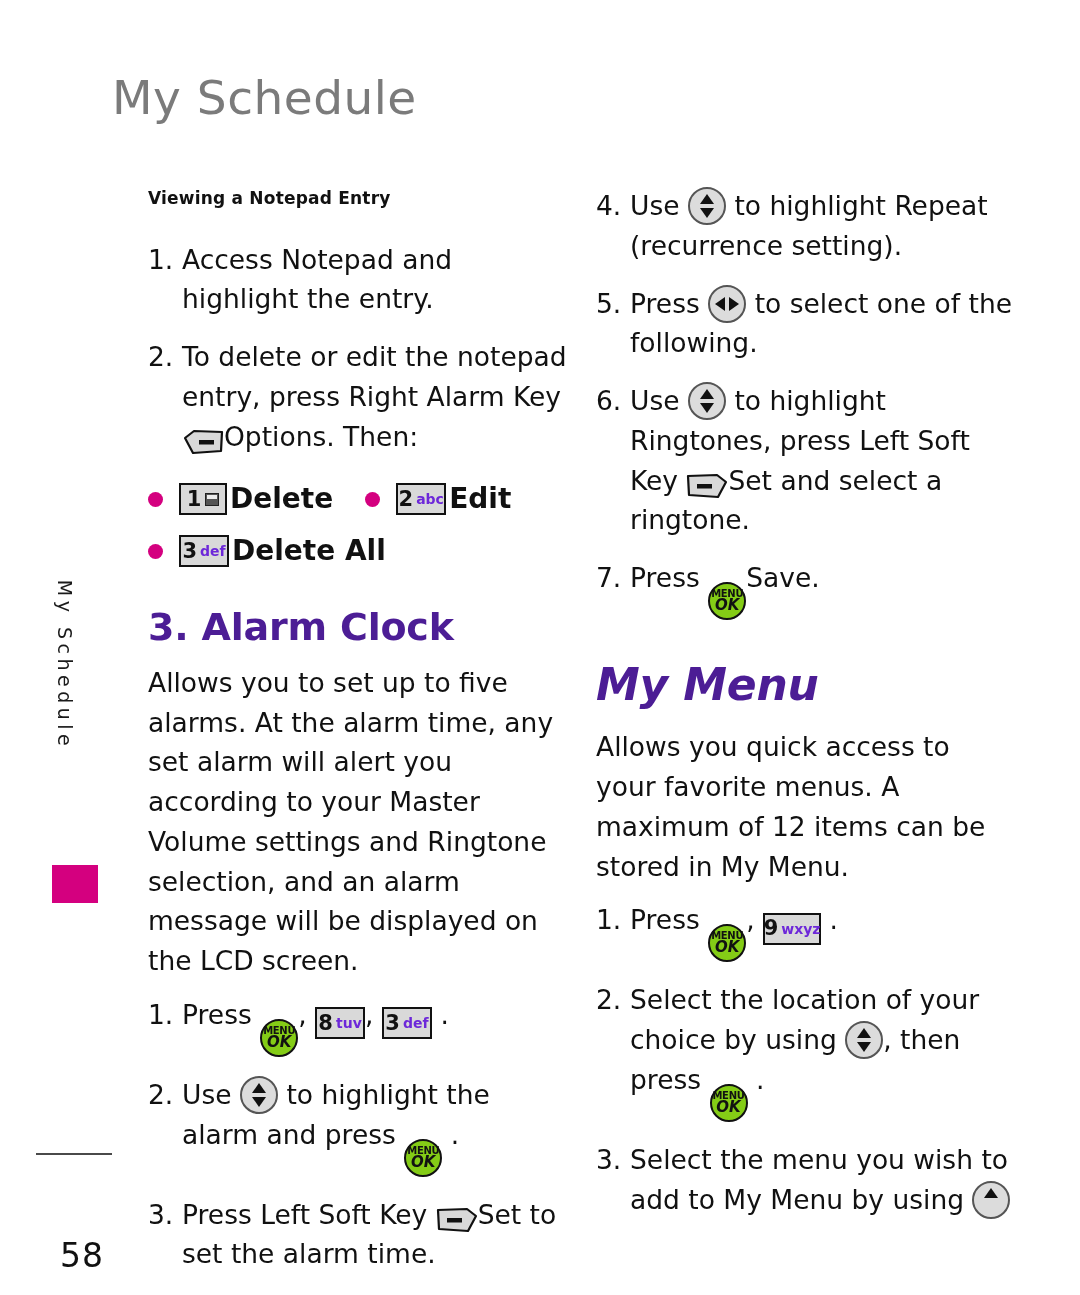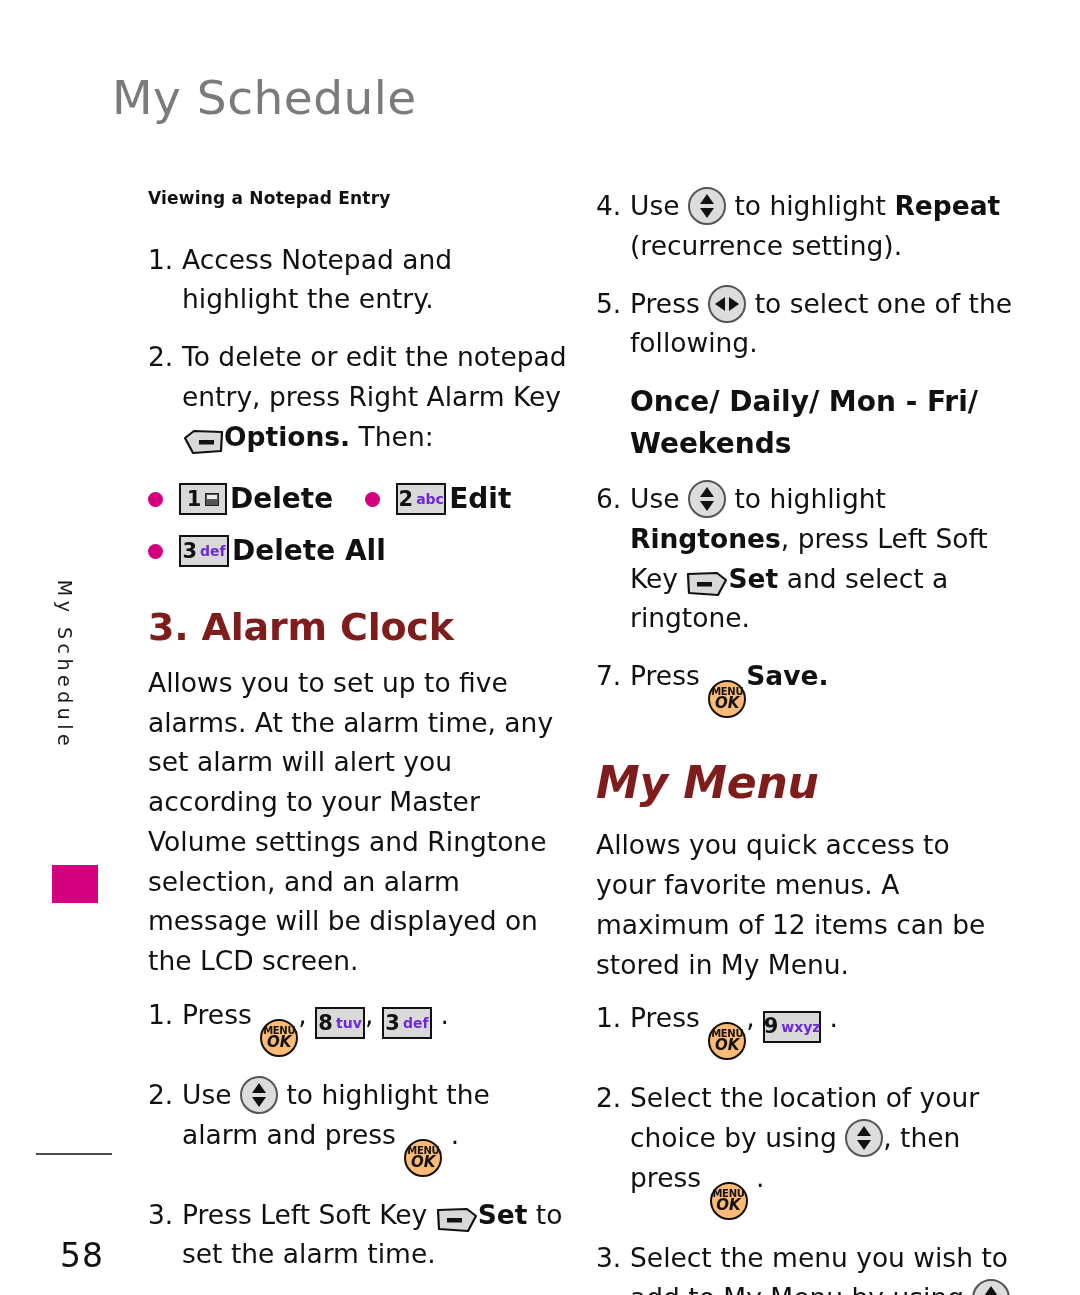--- a/index.html
+++ b/index.html
@@ -54,21 +54,21 @@
   }
   .col-left  { left: 148px; width: 420px; }
   .col-right { left: 596px; width: 420px; }
 
   
   .sub-head {
     font-size: 17px; font-weight: 700; color: #111;
     letter-spacing: 0.2px; margin-bottom: 28px;
   }
   .h-pink {
-    color: #7f1d1d; font-weight: 700;
+    color: #4c1d95; font-weight: 700;
     font-size: 38px; line-height: 1.12;
     letter-spacing: -0.2px;
   }
   .h-pink.alarm { margin: 34px 0 14px 0; }
   .h-pink.mymenu { font-size: 44px; margin: 40px 0 18px 0; font-style: italic; }
 
   .para { margin-bottom: 14px; }
 
   
   .step {
@@ -77,21 +77,21 @@
     margin-bottom: 18px;
   }
   .step > .num {
     position: absolute; left: 0; top: 0;
     width: 34px;
   }
   .step-body { display: block; }
 
   .indent-block { padding-left: 34px; margin-bottom: 14px; }
 
-  b, .b { font-weight: 700; }
+  b, .b { font-weight: 400; }
 
   
   .bullets { margin: 22px 0 10px 0; }
   .bullet-row {
     display: flex; align-items: center;
     margin-bottom: 10px;
     font-size: 28px; font-weight: 700;
   }
   .dot {
     display: inline-block; width: 15px; height: 15px;
@@ -123,21 +123,21 @@
     background: #555; border: 1.5px solid #222; position: relative;
   }
   .key .vm::after {
     content: ""; position: absolute; left: 1px; top: 1px;
     width: 10px; height: 4px; background: #eee;
   }
 
   
   .menuok {
     width: 38px; height: 38px; border-radius: 50%;
-    background: #fdba74; border: 2.5px solid #111;
+    background: #84cc16; border: 2.5px solid #111;
     display: inline-flex; flex-direction: column;
     align-items: center; justify-content: center;
     vertical-align: -10px; line-height: 1;
   }
   .menuok .m1 { font-size: 10px; font-weight: 700; color:#111; letter-spacing:-0.3px; }
   .menuok .m2 { font-size: 15px; font-weight: 700; color:#111; margin-top:-1px;font-style:italic; }
 
   
   .nav {
     width: 38px; height: 38px; border-radius: 50%;
@@ -305,21 +305,20 @@
       <span class="num">5.</span>
       <span class="step-body"><span>Press</span>
         <span class="ic nav lr">
           <i class="ar lf"></i>
             <i class="ar rt"></i>
         </span>
         <span>to select one of the following.</span>
       </span>
     </div>
 
-    <div class="indent-block b" style="font-size:28px;">Once/ Daily/ Mon - Fri/ Weekends</div>
 
     <div class="step">
       <span class="num">6.</span>
       <span class="step-body"><span>Use</span>
         <span class="ic nav ud">
           <i class="ar up"></i>
             <i class="ar dn"></i>
         </span>
         <span>to highlight</span>
         <b>Ringtones</b><span>, press Left Soft Key</span>

